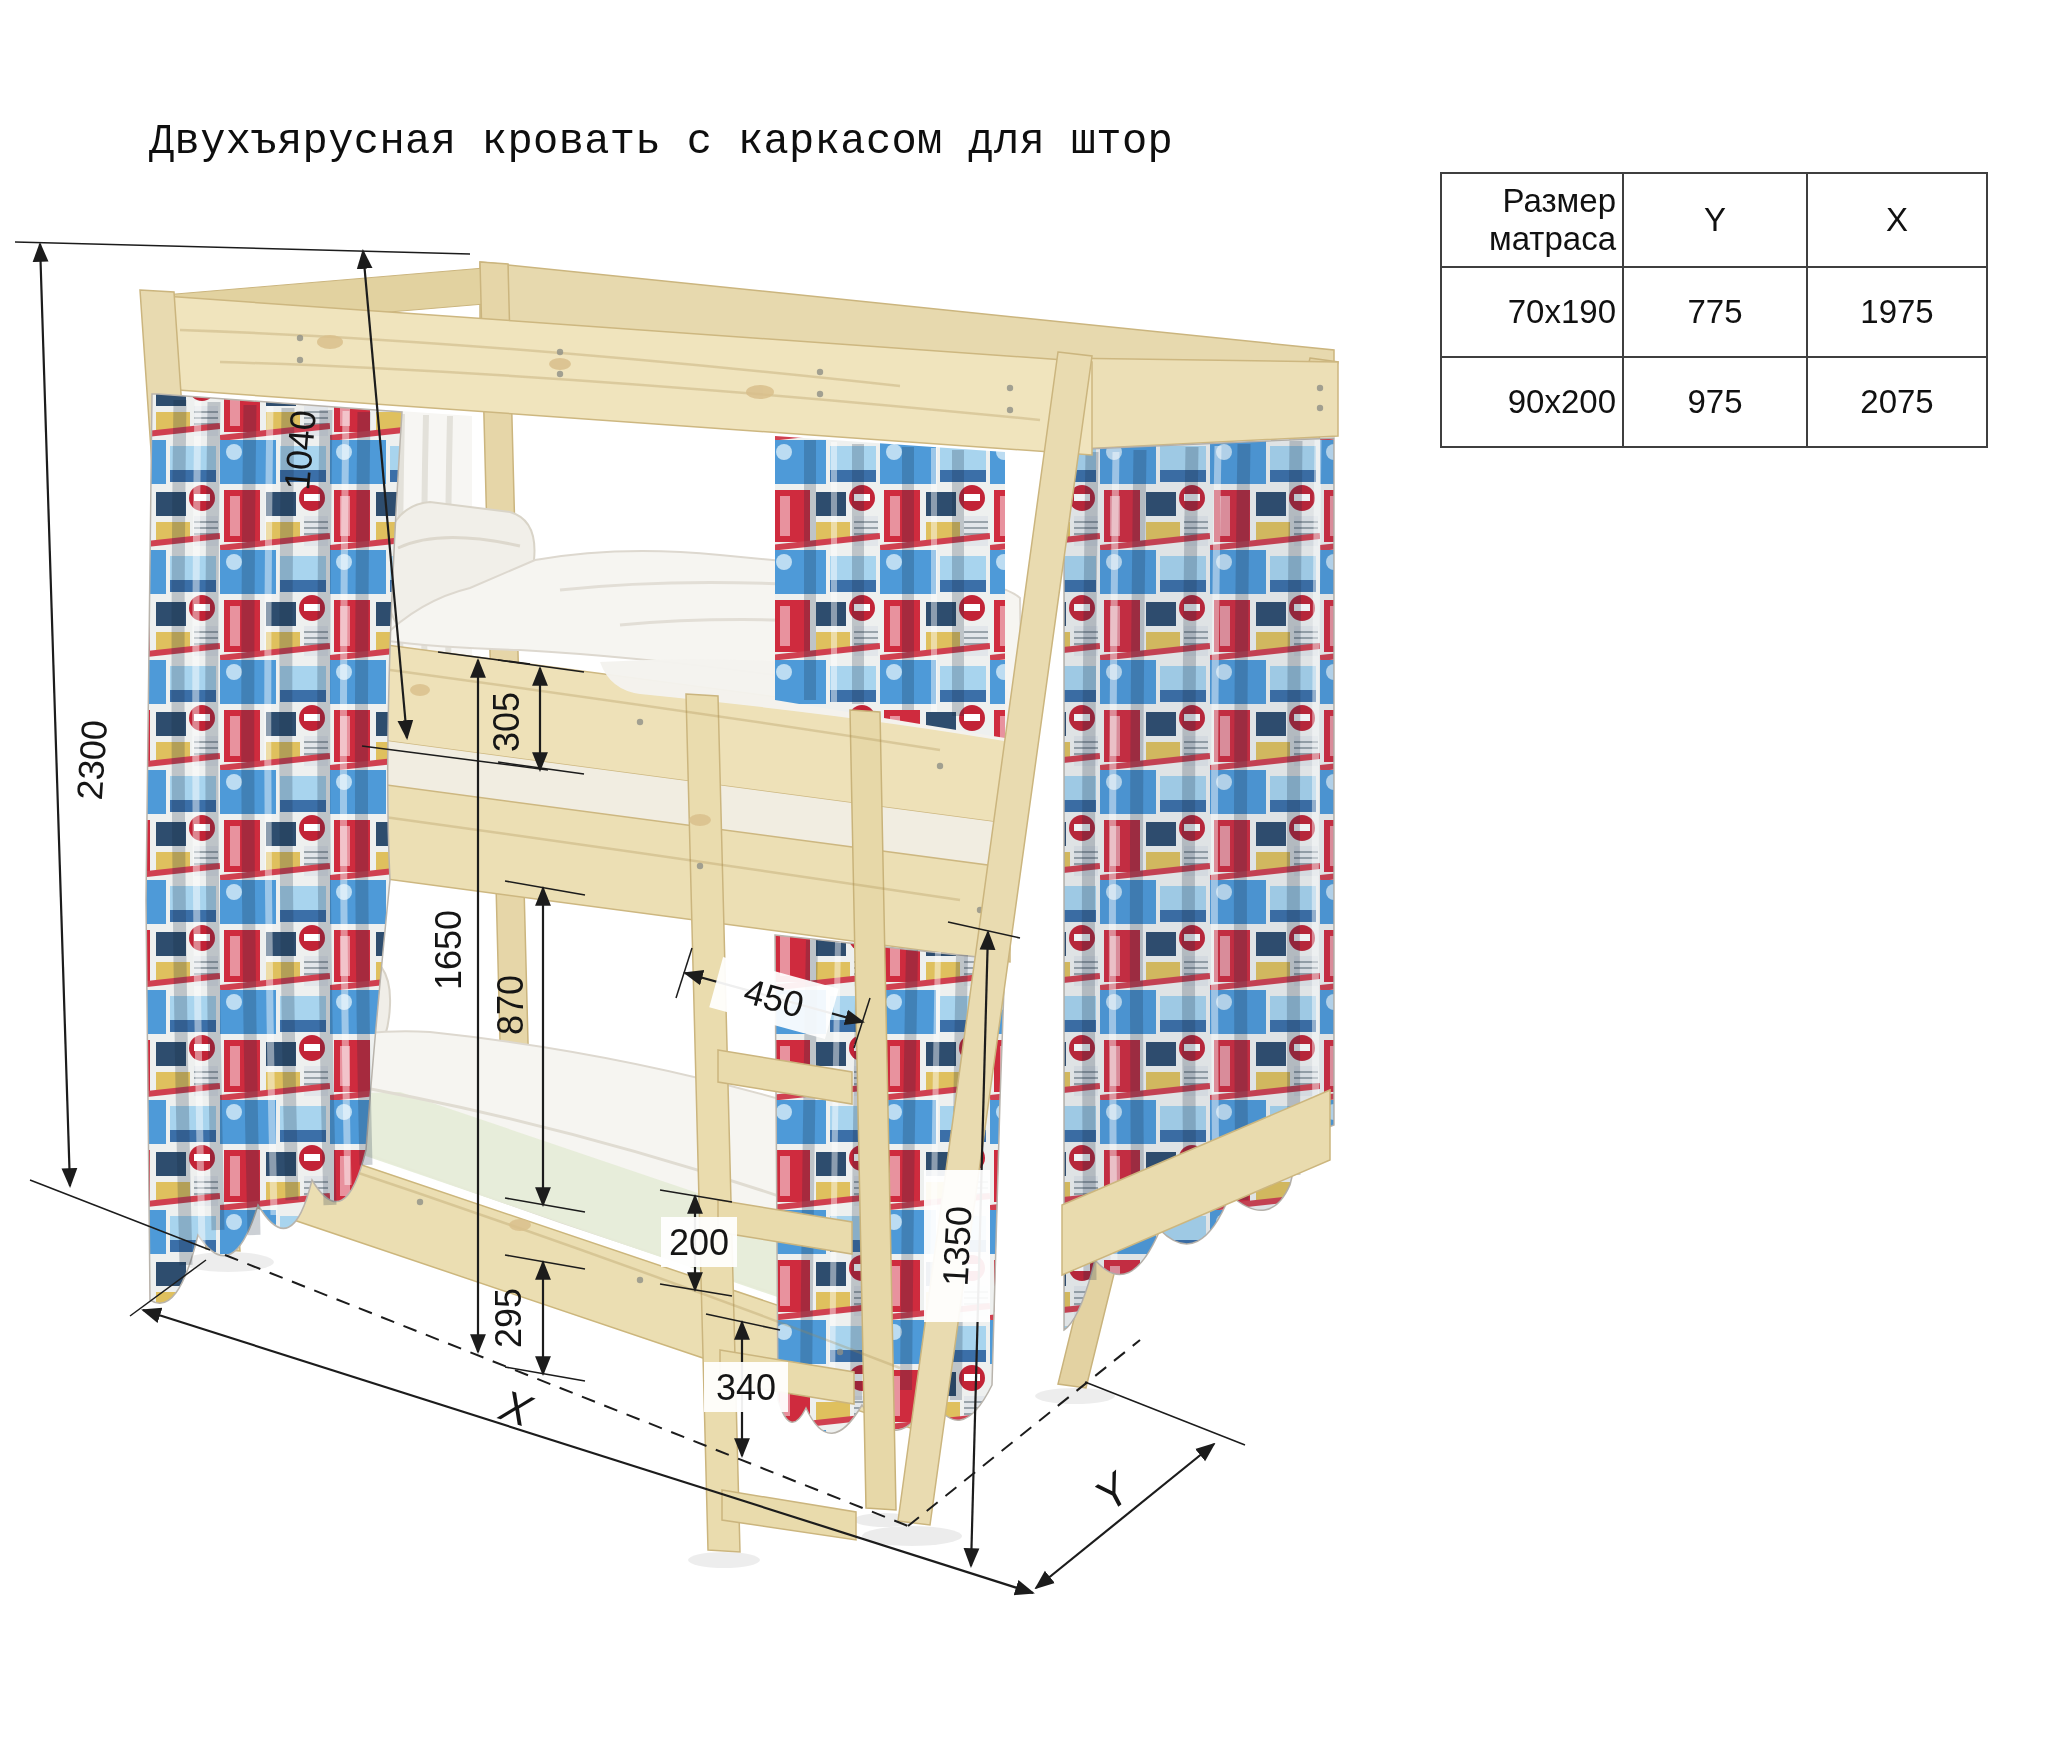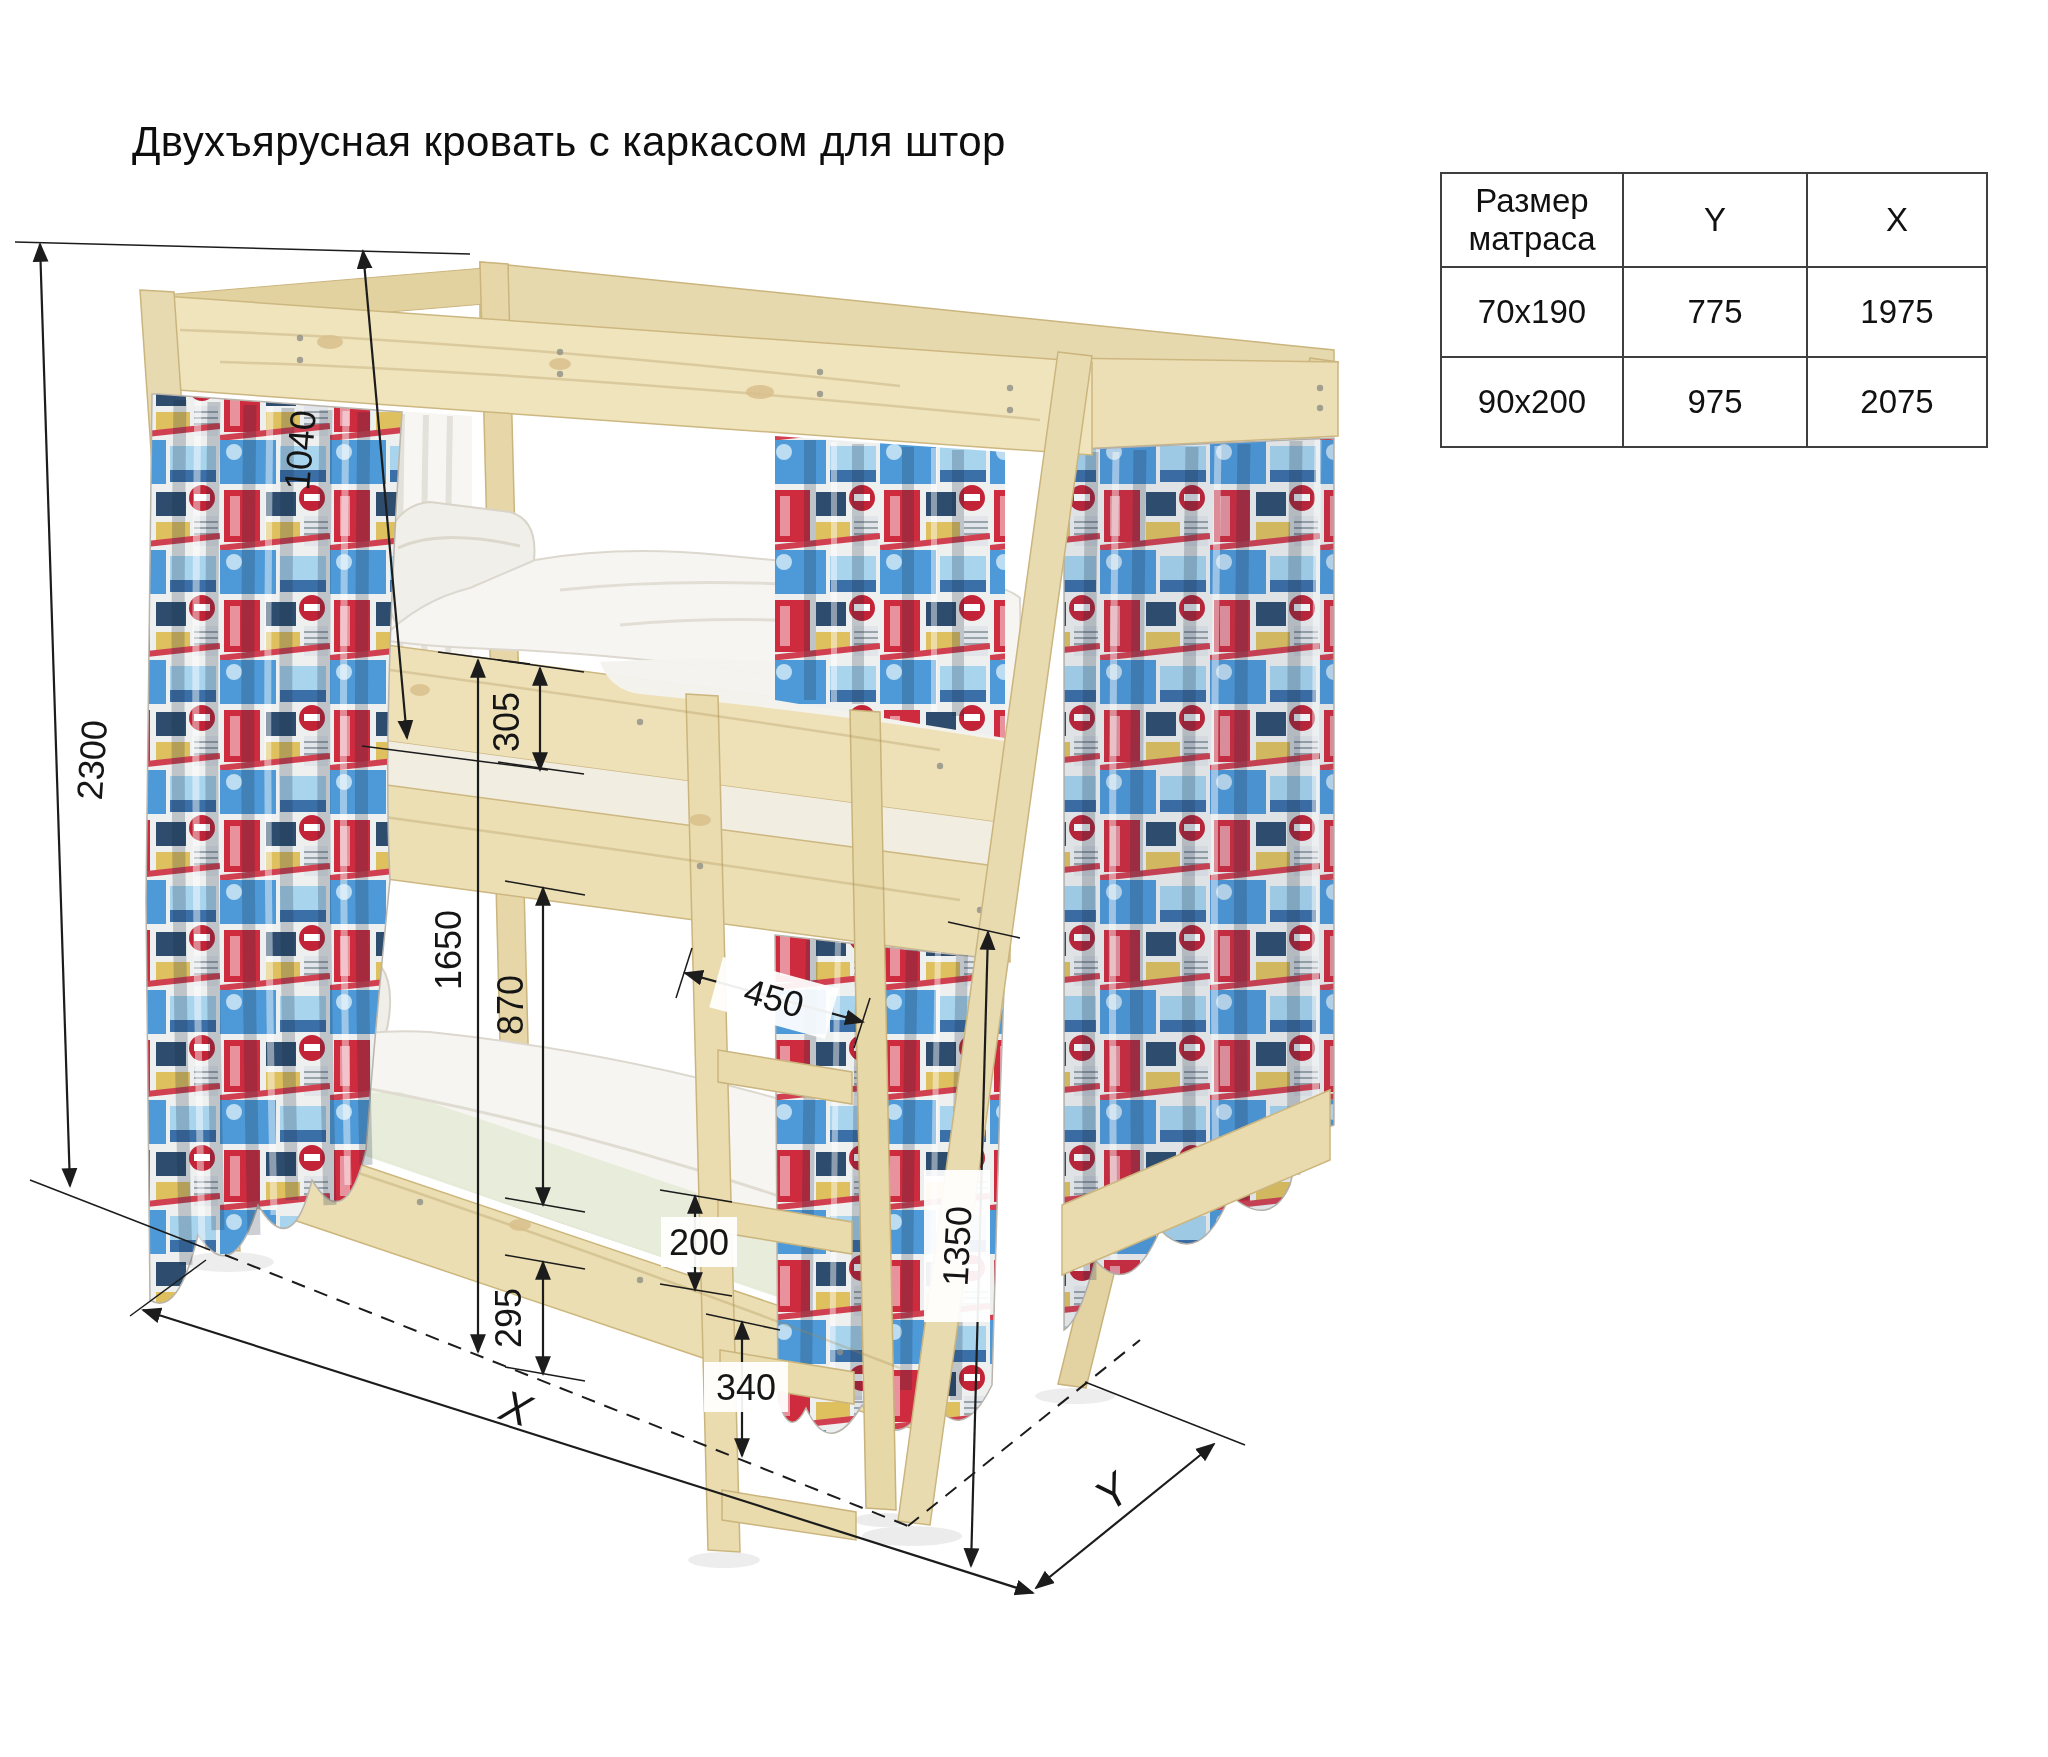--- a/index.html
+++ b/index.html
@@ -1,23 +1,23 @@
 <!DOCTYPE html>
 <html><head>
 <meta charset="utf-8">
 <style>
   html,body{margin:0;padding:0;background:#fff;}
   .stage{position:relative;width:2048px;height:1757px;background:#ffffff;
          font-family:"Liberation Sans",sans-serif;overflow:hidden;}
-  .page-title{position:absolute;left:132px;top:118px;font-size:42px;color:#0e0e0e;
-              letter-spacing:.4px;white-space:nowrap;}
+  .page-title{position:absolute;left:149px;top:118px;font-size:42px;color:#0e0e0e;
+              letter-spacing:.4px;white-space:nowrap;font-family:Liberation Mono, monospace;}
   .size-table{position:absolute;left:1440px;top:172px;border-collapse:collapse;}
   .size-table td{border:2px solid #3f3f3f;font-size:33px;color:#111;text-align:center;
                  vertical-align:middle;padding:0 6px;background:#fff;}
-  .size-table td.c1{width:168px;height:88px;}
+  .size-table td.c1{width:168px;height:88px;text-align:right;}
   .size-table td.c2{width:170px;}
   .size-table td.c3{width:166px;}
   .size-table tr.head td{height:92px;}
   .scene{position:absolute;left:0;top:0;}
   svg text{font-family:"Liberation Sans",sans-serif;fill:#151515;}
   .dimtxt{font-size:36px;}
   .axistxt{font-size:44px;font-style:italic;}
 </style>
 </head>
 <body>

